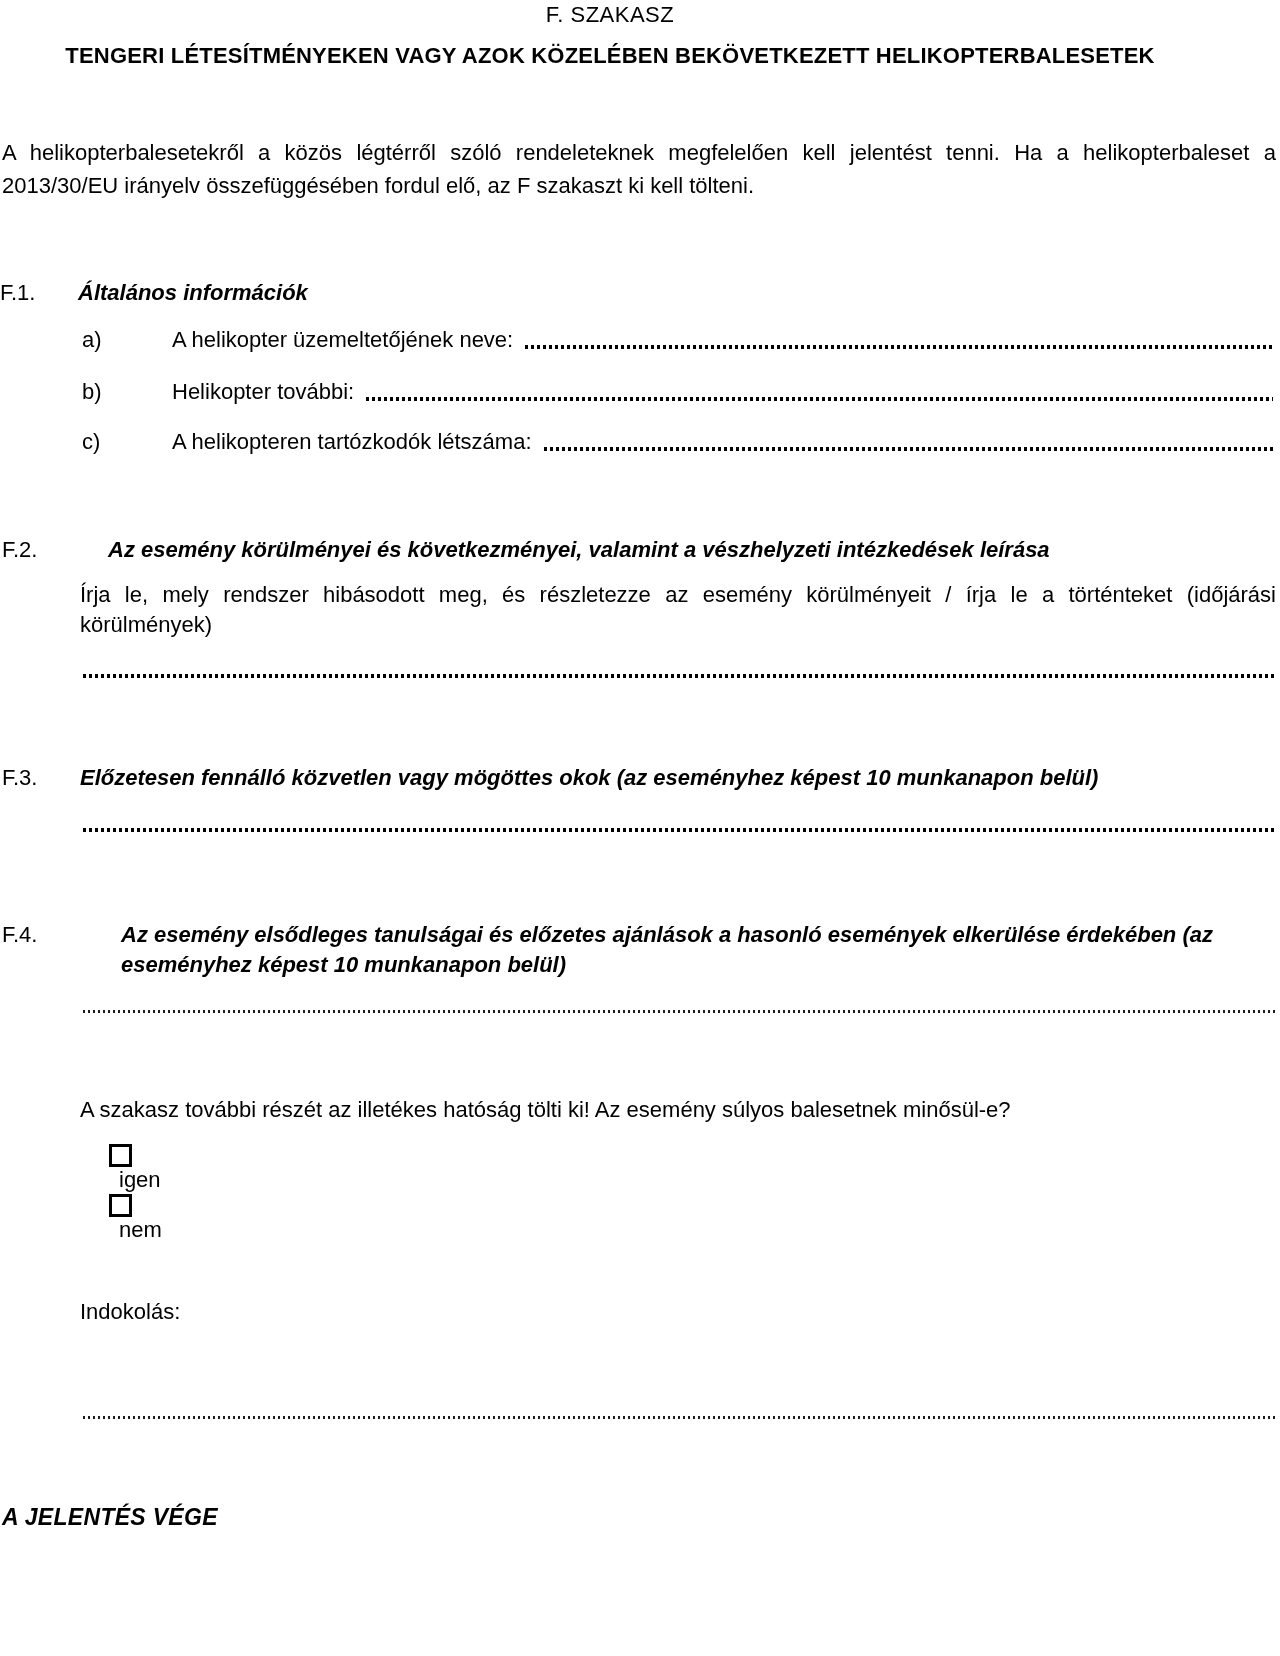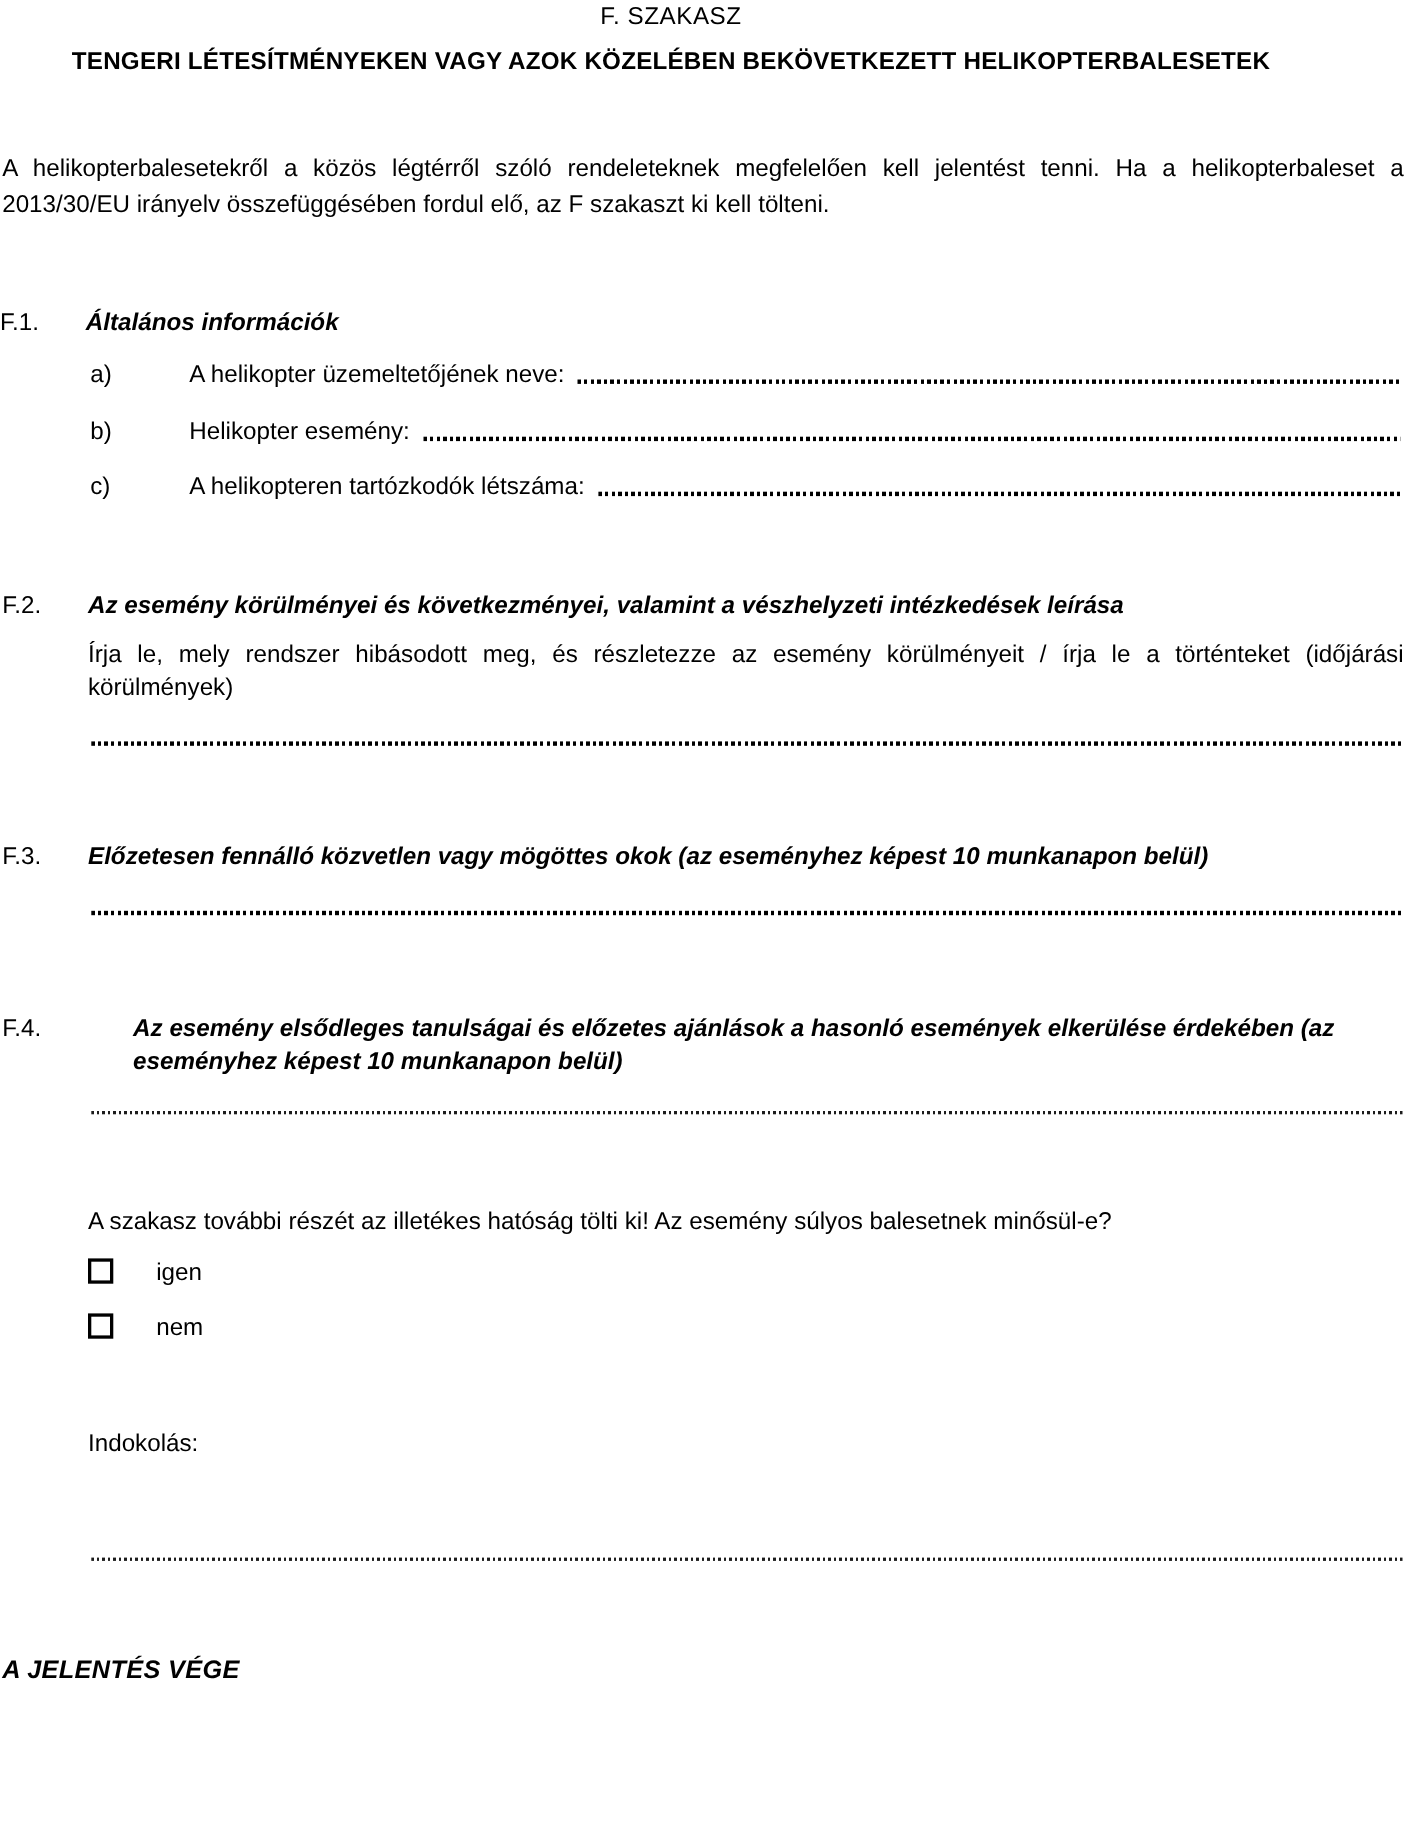--- a/index.html
+++ b/index.html
@@ -27,21 +27,21 @@
     background-image:repeating-linear-gradient(to right,#000 0 3px,transparent 3px 6px);
   }
   .dotline {
     height:4px;
     background-image:repeating-linear-gradient(to right,#000 0 3px,transparent 3px 6px);
   }
   .dotline.fine {
     height:3px;
     background-image:repeating-linear-gradient(to right,#1c1c1c 0 2px,transparent 2px 5px);
   }
-  .check-row { display:flex; align-items:flex-start; font-size:22px; }
+  .check-row { display:flex; align-items:center; font-size:22px;flex-direction:column; }
   .checkbox { width:23px; height:23px; border:3px solid #000; background:#fff; flex:none; }
   .check-label { margin-left:39px; }
   .plain-22 { font-size:22px; }
   .end-report { font-size:23px; font-weight:bold; font-style:italic; letter-spacing:0.3px; }
   .footer-note { font-size:23px; font-weight:bold; line-height:32px; text-align:justify; }
 </style>
 </head>
 <body>
 
 <div class="page">
@@ -57,31 +57,31 @@
   </div>
 
   <div class="abs item-row" style="top:327px; left:82px; width:1193px;">
     <div class="item-marker">a)</div>
     <div class="item-label">A helikopter üzemeltetőjének neve:</div>
     <div class="leader"></div>
   </div>
 
   <div class="abs item-row" style="top:379px; left:82px; width:1193px;">
     <div class="item-marker">b)</div>
-    <div class="item-label">Helikopter esemény:</div>
+    <div class="item-label">Helikopter további:</div>
     <div class="leader"></div>
   </div>
 
   <div class="abs item-row" style="top:429px; left:82px; width:1193px;">
     <div class="item-marker">c)</div>
     <div class="item-label">A helikopteren tartózkodók létszáma:</div>
     <div class="leader"></div>
   </div>
 
-  <div class="abs sec-row" style="top:535px; left:2px; width:1273px;">
+  <div class="abs sec-row" style="top:535px; left:2px; width:1273px;gap:28px;">
     <div class="sec-num">F.2.</div>
     <div class="sec-heading">Az esemény körülményei és következményei, valamint a vészhelyzeti intézkedések leírása</div>
   </div>
   <div class="abs para-tight" style="top:580px; left:80px; width:1196px;">Írja le, mely rendszer hibásodott meg, és részletezze az esemény körülményeit / írja le a történteket (időjárási körülmények)</div>
   <div class="abs dotline" style="top:674px; left:83px; width:1192px;"></div>
 
   <div class="abs sec-row" style="top:763px; left:2px; width:1273px;">
     <div class="sec-num">F.3.</div>
     <div class="sec-heading">Előzetesen fennálló közvetlen vagy mögöttes okok (az eseményhez képest 10 munkanapon belül)</div>
   </div>

